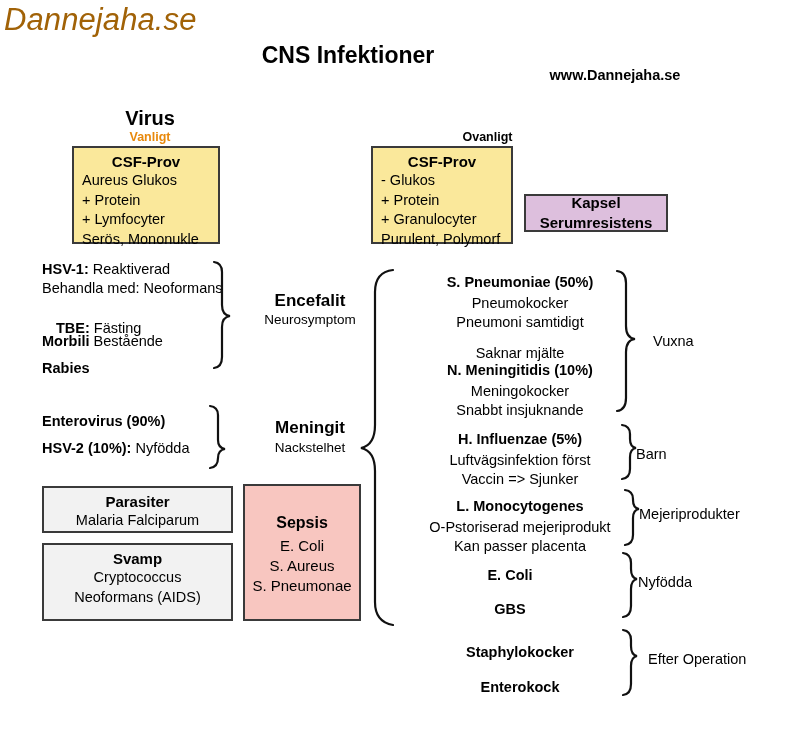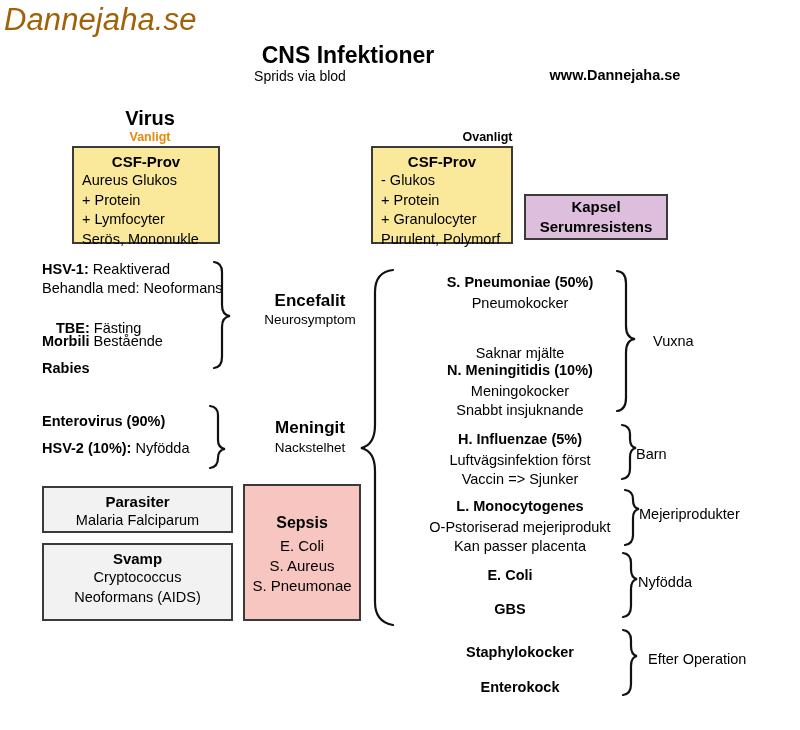--- a/index.html
+++ b/index.html
@@ -89,21 +89,21 @@
     line-height: 19.5px;
     white-space: nowrap;
   }
   .box-line.center { text-align: center; }
 
   .csf-box { background: #fae89b; }
   #csf-virus { left: 72px;  top: 146px; width: 148px; height: 98px; }
   #csf-bakt  { left: 371px; top: 146px; width: 142px; height: 98px; }
 
   #kapsel-box {
-    left: 524px; top: 194px; width: 144px; height: 46px;
+    left: 524px; top: 194px; width: 144px; height: 38px;
     background: #ddbfdd;
     display: flex; flex-direction: column;
     justify-content: center;
   }
   #kapsel-box .box-title { line-height: 20px; }
 
   .gray-box { background: #f2f2f2; }
   #parasiter-box { left: 42px; top: 486px; width: 191px; height: 47px; }
   #svamp-box     { left: 42px; top: 543px; width: 191px; height: 78px; }
 
@@ -141,21 +141,20 @@
   }
 </style>
 </head>
 <body>
 
 <div id="canvas">
 
   <div class="abs" id="watermark">Dannejaha.se</div>
 
   <div class="abs" id="main-title">CNS Infektioner</div>
-  <div class="abs" id="main-subtitle">Sprids via blod</div>
   <div class="abs" id="site-url">www.Dannejaha.se</div>
 
   <div class="abs col-sub" id="virus-sub">Vanligt</div>
   <div class="abs col-heading" id="virus-heading">Virus</div>
 
   <div class="abs col-sub" id="bakt-sub">Ovanligt</div>
 
   <div class="abs box csf-box" id="csf-virus">
     <div class="box-title">CSF-Prov</div>
     <div class="box-line">Aureus Glukos</div>
@@ -219,20 +218,21 @@
 
   <div class="abs box" id="sepsis-box">
     <div class="box-title">Sepsis</div>
     <div class="box-line">E. Coli</div>
     <div class="box-line">S. Aureus</div>
     <div class="box-line">S. Pneumonae</div>
   </div>
 
   <div class="abs item center" style="left:420px; top:273px; width:200px; font-weight:bold;">S. Pneumoniae (50%)</div>
   <div class="abs item center" style="left:420px; top:294px; width:200px;">Pneumokocker</div>
+  <div class="abs item center" style="left:420px; top:313px; width:200px;">Pneumoni samtidigt</div>
   <div class="abs item center" style="left:420px; top:332px; width:200px;margin-top:12px;">Saknar mjälte</div>
 
   <div class="abs item center" style="left:420px; top:361px; width:200px; font-weight:bold;">N. Meningitidis (10%)</div>
   <div class="abs item center" style="left:420px; top:382px; width:200px;">Meningokocker</div>
   <div class="abs item center" style="left:420px; top:401px; width:200px;">Snabbt insjuknande</div>
 
   <div class="abs brace-label" style="left:653px; top:333px;">Vuxna</div>
 
   <div class="abs item center" style="left:420px; top:430px; width:200px; font-weight:bold;">H. Influenzae (5%)</div>
   <div class="abs item center" style="left:420px; top:451px; width:200px;">Luftvägsinfektion först</div>

